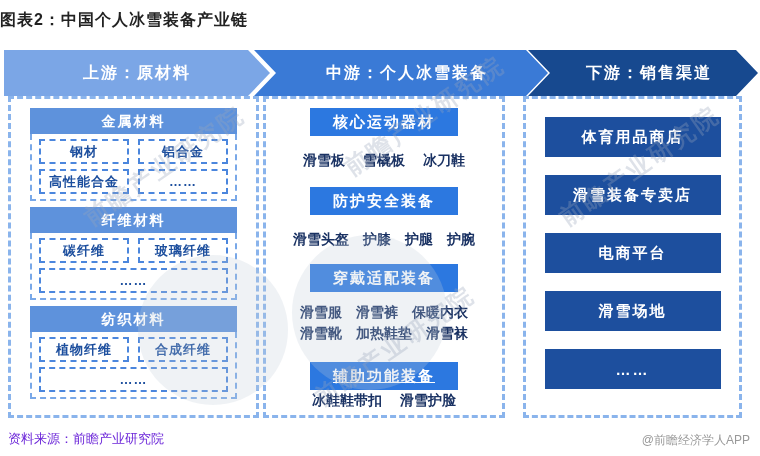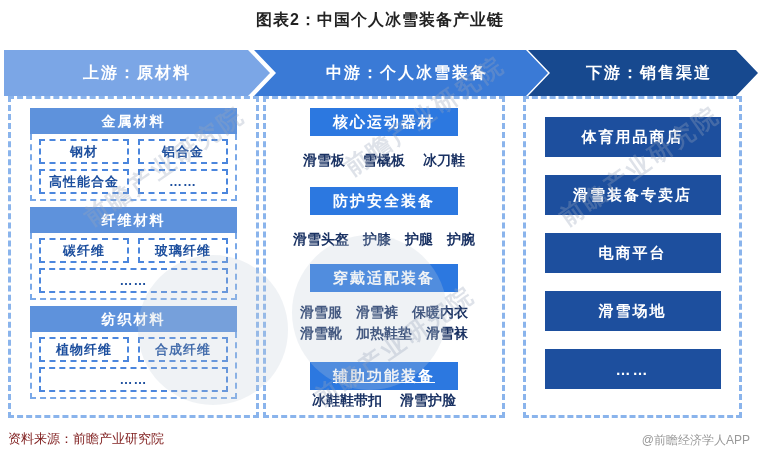--- a/index.html
+++ b/index.html
@@ -1,21 +1,21 @@
 <!DOCTYPE html>
 <html><head>
 <meta charset="utf-8">
 <style>
   html,body{margin:0;padding:0;}
   #stage{
     position:relative;width:760px;height:456px;background:#ffffff;
     font-family:"Liberation Sans","DejaVu Sans",sans-serif;overflow:hidden;
   }
   .title{
-    position:absolute;top:10px;left:0;width:760px;text-align:center;
+    position:absolute;top:10px;left:0;width:760px;
     font-size:16px;font-weight:700;color:#222;letter-spacing:1px;
   }
   
   .arrows{position:absolute;top:42px;left:0;width:760px;height:46px;}
   .arrow{
     position:absolute;top:8px;height:46px;color:#fff;font-weight:700;font-size:16px;
     display:flex;align-items:center;justify-content:center;letter-spacing:2px;
   }
   .arrow-1{left:4px;width:266px;background:#7ba6e6;
     clip-path:polygon(0 0,calc(100% - 22px) 0,100% 50%,calc(100% - 22px) 100%,0 100%);}
@@ -64,21 +64,21 @@
   .mt.t3{margin-top:10px;}
   .mt.t4{}
   
   .dn-box{
     width:176px;height:40px;margin:18px auto 0;background:#1d4f9e;color:#fff;
     font-weight:700;font-size:15px;display:flex;align-items:center;justify-content:center;
     letter-spacing:2px;
   }
   .dn-box.first{margin-top:18px;}
   
-  .src{position:absolute;left:8px;top:430px;font-size:13px;color:#7f1d1d;}
+  .src{position:absolute;left:8px;top:430px;font-size:13px;color:#6d28d9;}
   .credit{position:absolute;right:10px;top:432px;font-size:12px;color:#999;}
   
   .wm{
     position:absolute;color:rgba(152,166,186,0.32);font-size:24px;font-weight:700;
     transform:rotate(-35deg);letter-spacing:3px;pointer-events:none;white-space:nowrap;z-index:6;
   }
   .wm-c{position:absolute;border-radius:50%;background:rgba(193,203,216,0.25);pointer-events:none;z-index:5;}
   .wm-c1{left:138px;top:255px;width:150px;height:150px;}
   .wm-c2{left:292px;top:235px;width:155px;height:155px;}
 </style>

